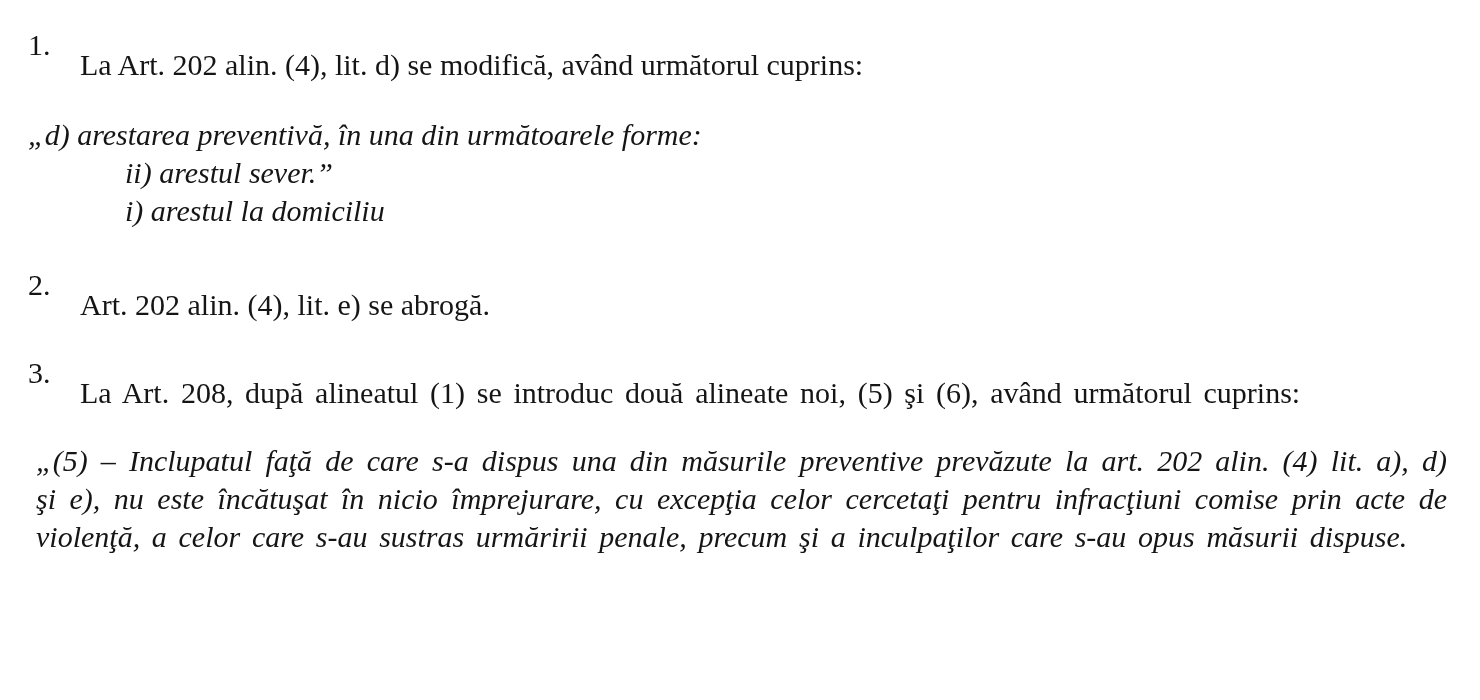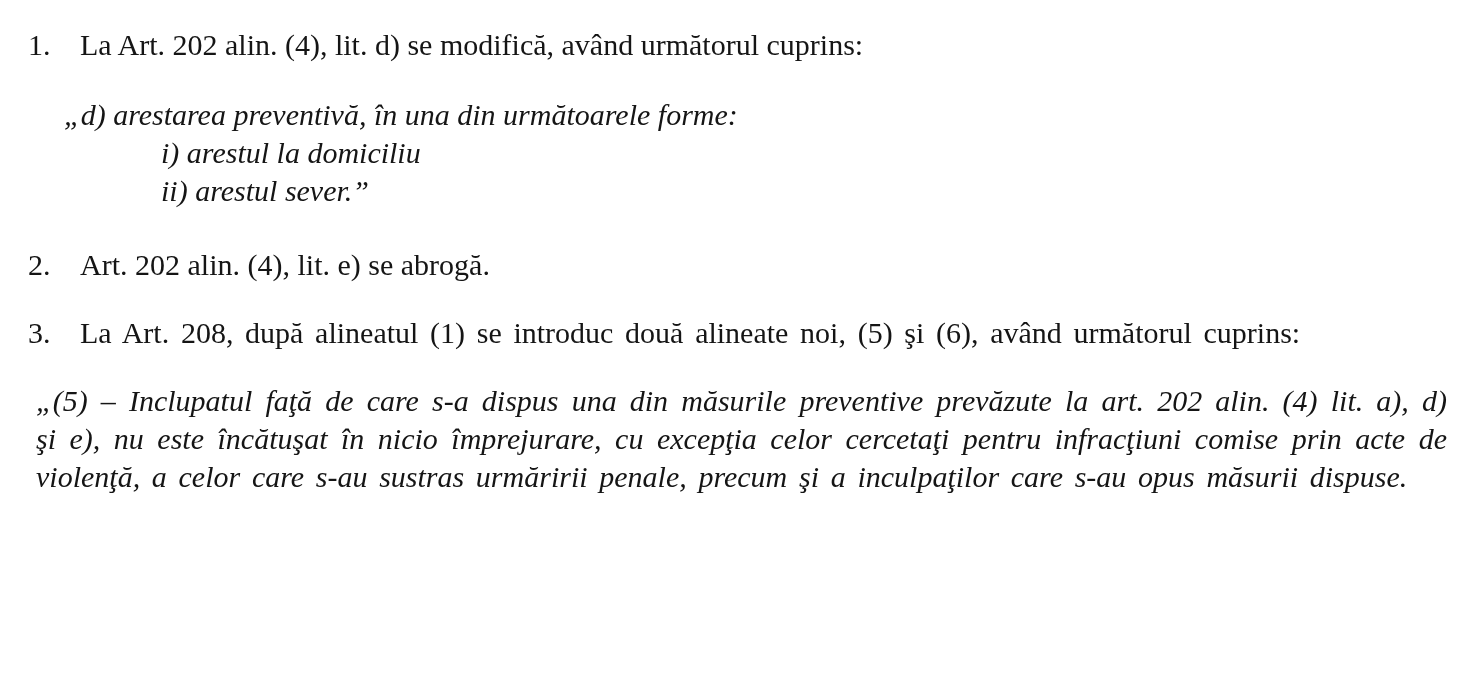--- a/index.html
+++ b/index.html
@@ -26,59 +26,60 @@
   .num-item {
     display: flex;
     align-items: flex-start;
   }
   .num-item .num {
     flex: 0 0 52px;
     width: 52px;
   }
   .num-item .itext {
     flex: 1 1 auto;
+    margin-top: 20px;
   }
   .justify {
     text-align: justify;
     word-spacing: 0.14em;
   }
   .quote-block {
     font-style: italic;
   }
   .quote-intro {
     margin: 0;
   }
   .sub-item {
     padding-left: 97px;
   }
   .para {
     font-style: italic;
     text-align: justify;
     word-spacing: 0.14em;
     margin: 8px;
   }
-  .mt-quote1 { margin-top: 32px; margin-left: 36px; }
+  .mt-quote1 { margin-top: 32px; }
   .mt-item2  { margin-top: 36px; }
   .mt-item3  { margin-top: 30px; }
   .mt-paras  { margin-top: 30px; }
 </style>
 </head>
 <body>
 
 <div class="page">
 
   <div class="num-item">
     <span class="num">1.</span>
     <span class="itext">La Art. 202 alin. (4), lit. d) se modifică, având următorul cuprins:</span>
   </div>
 
   <div class="quote-block mt-quote1">
     <div class="quote-intro">„d) arestarea preventivă, în una din următoarele forme:</div>
+    <div class="sub-item">ii) arestul sever.”</div>
     <div class="sub-item">i) arestul la domiciliu</div>
-    <div class="sub-item">ii) arestul sever.”</div>
   </div>
 
   <div class="num-item mt-item2">
     <span class="num">2.</span>
     <span class="itext">Art. 202 alin. (4), lit. e) se abrogă.</span>
   </div>
 
   <div class="num-item mt-item3">
     <span class="num">3.</span>
     <span class="itext justify">La Art. 208, după alineatul (1) se introduc două alineate noi, (5) şi (6), având următorul cuprins:</span>

